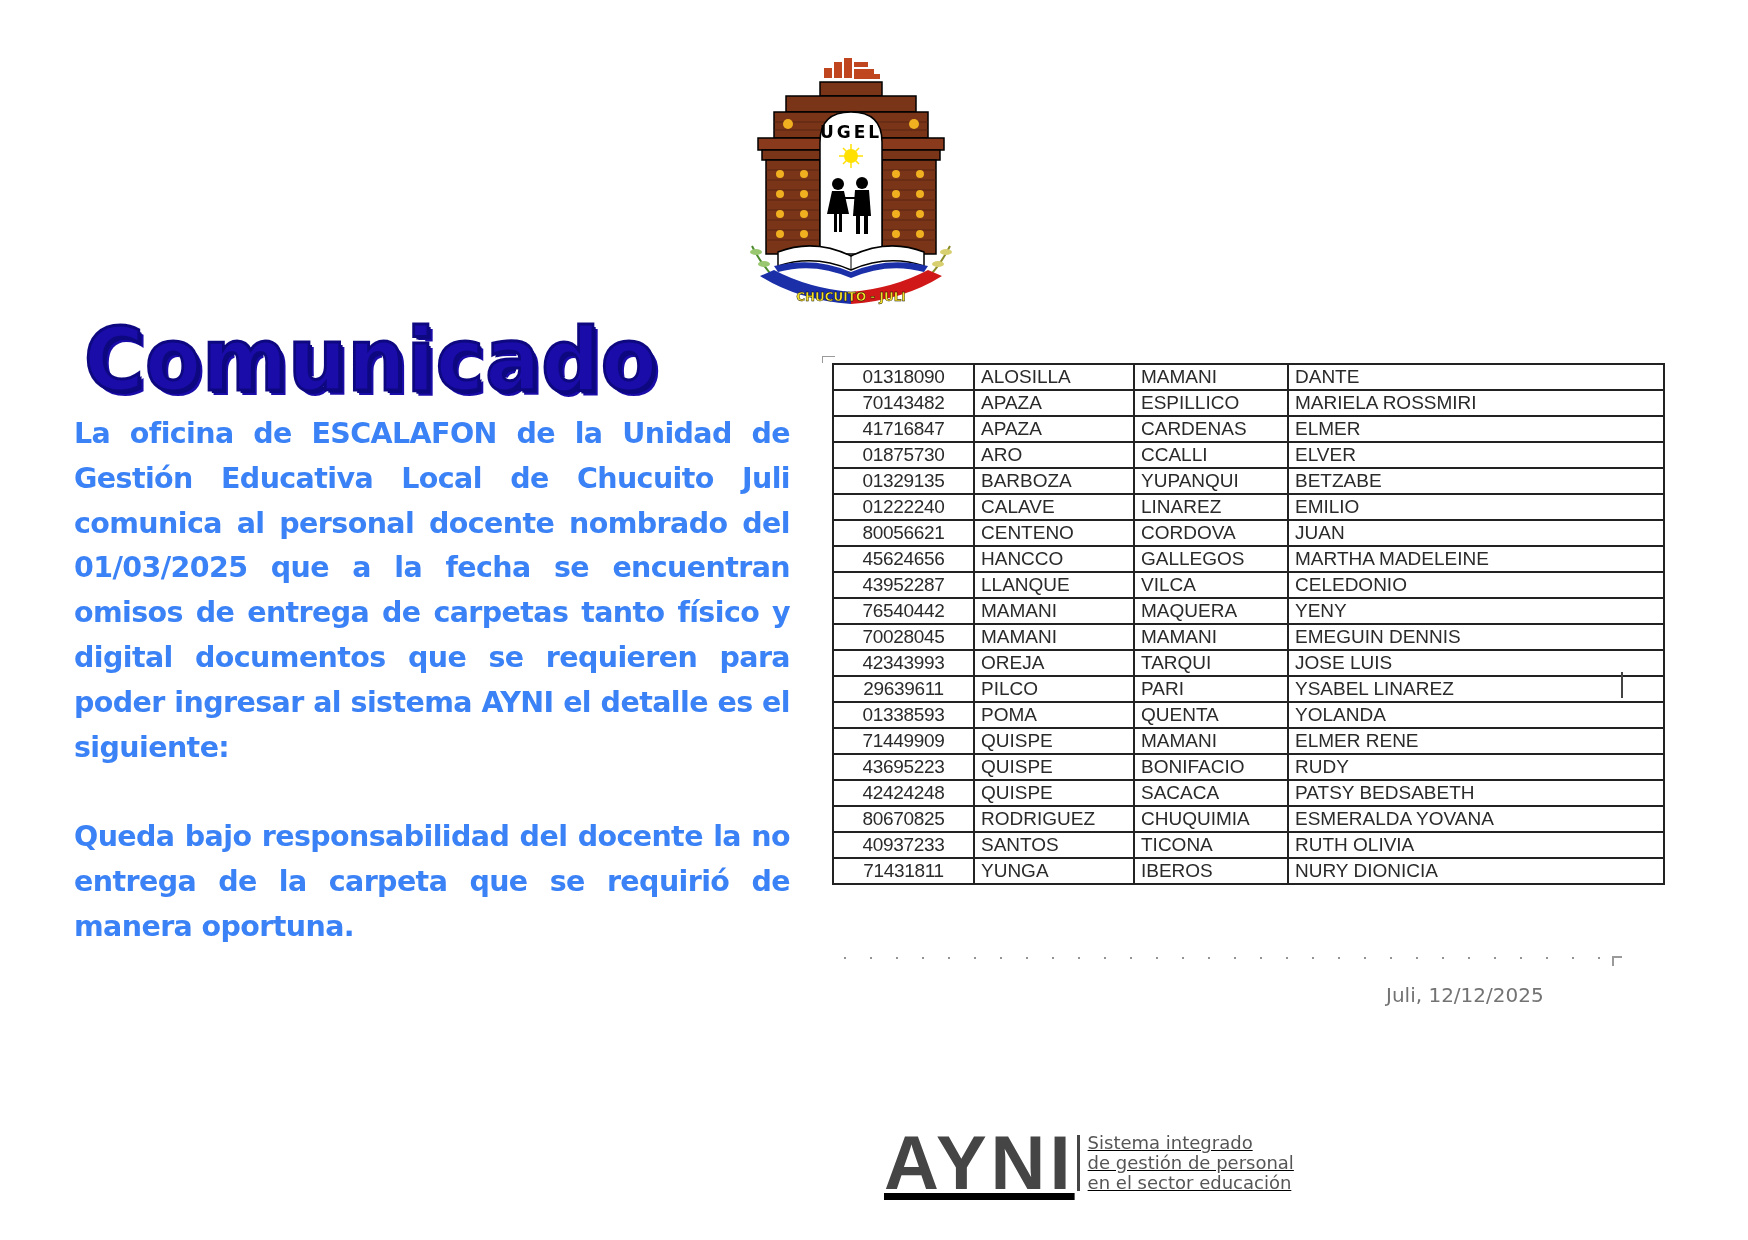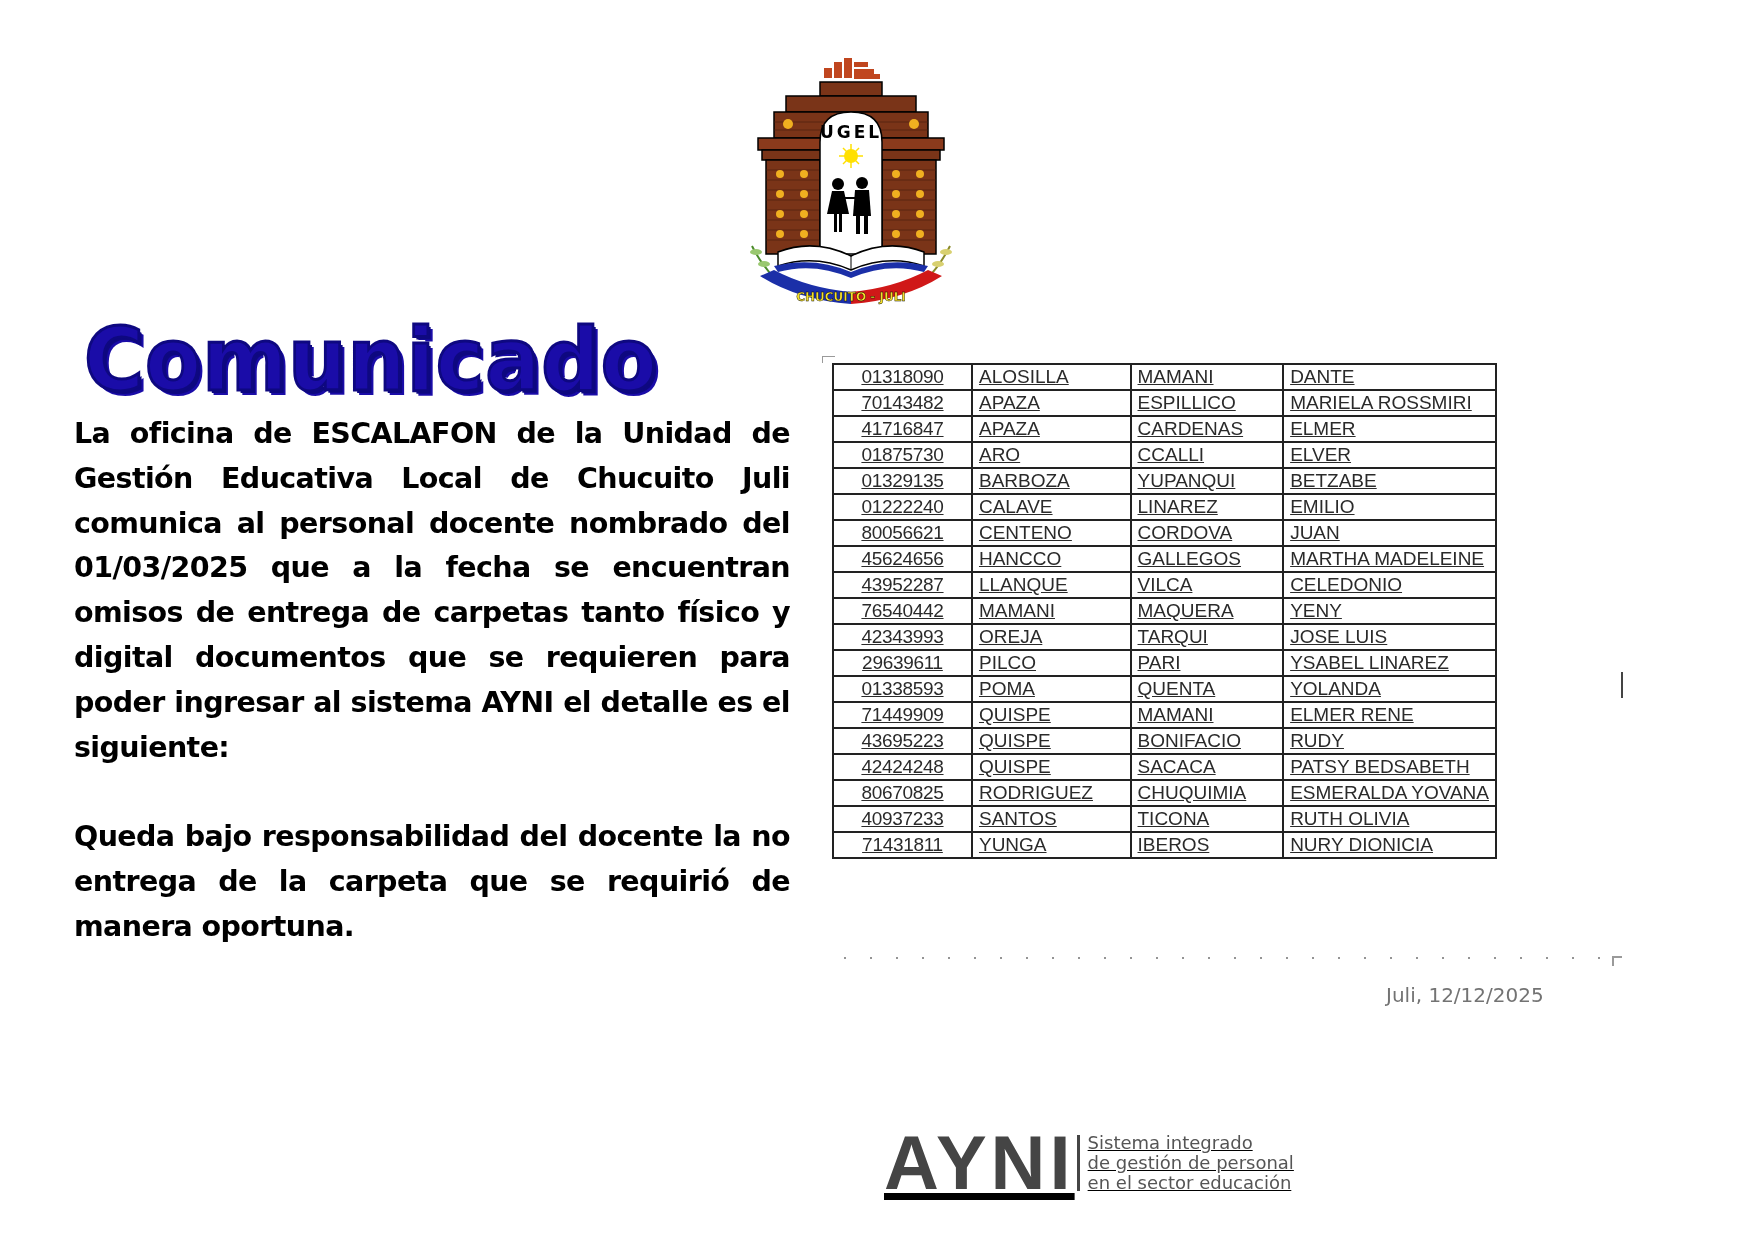--- a/index.html
+++ b/index.html
@@ -13,37 +13,37 @@
       font-size: 88px; line-height: 96px; letter-spacing: 1px;
       color: #1a0ca8;
       -webkit-text-stroke: 3px #0e0880;
       text-shadow: -3px -3px 0 #ffffff, 3px 3px 0 #0e0880, 5px 5px 0 #1a0ca8;
       transform: scaleX(0.93); transform-origin: left top;
       white-space: nowrap;
     }
 
     .body-text {
       position: absolute; left: 74px; top: 412px; width: 716px;
-      color: #000000; font-family: "DejaVu Sans", sans-serif; font-weight: bold;
+      color: #3b82f6; font-family: "DejaVu Sans", sans-serif; font-weight: bold;
       font-size: 28.5px; line-height: 44.8px;
     }
     .body-text p { margin: 0 0 44.8px 0; text-align: justify; text-align-last: left; letter-spacing: -0.6px; }
     .body-text p:last-child { margin-bottom: 0; }
 
     .table-wrap { position: absolute; left: 822px; top: 356px; width: 810px; height: 610px; }
     .table-wrap .corner-tl { position: absolute; left: 0; top: 0; width: 12px; height: 6px; border-top: 1px solid #9a9a9a; border-left: 1px solid #9a9a9a; }
     .table-wrap .corner-br { position: absolute; right: 10px; bottom: 0; width: 8px; height: 8px; border-top: 2px solid #9a9a9a; border-left: 2px solid #9a9a9a; }
     .table-wrap .cursor-bar { position: absolute; left: 799px; top: 316px; width: 2px; height: 26px; background: #444; }
     .table-wrap .dots { position: absolute; left: 10px; top: 600px; width: 780px; height: 4px;
       background-image: radial-gradient(circle, #666 1px, transparent 1.5px); background-size: 26px 4px; opacity: 0.7; }
 
     table.roster {
       position: absolute; left: 10px; top: 7px;
-      border-collapse: collapse; width: 665px;
-      font-family: "Liberation Sans", sans-serif; font-size: 19px; color: #2a2a2a; text-decoration: underline;
+      border-collapse: collapse; width: 833px;
+      font-family: "Liberation Sans", sans-serif; font-size: 19px; color: #2a2a2a;
     }
     table.roster td { border: 2px solid #222; height: 24px; padding: 0 6px; line-height: 24px; white-space: nowrap; }
     table.roster td.dni { width: 127px; text-align: center; letter-spacing: -0.3px; }
     table.roster td.ap1 { width: 146px; }
     table.roster td.ap2 { width: 140px; }
     table.roster td.nom { }
 
     .date { position: absolute; left: 1386px; top: 975px; color: #737373; font-family: "DejaVu Sans", sans-serif; font-size: 20px; line-height: 40px; }
 
     .ayni { position: absolute; left: 884px; top: 1128px; height: 70px; display: flex; align-items: center; text-decoration: underline; }
@@ -218,20 +218,26 @@
           <td class="ap2">VILCA</td>
           <td class="nom">CELEDONIO</td>
         </tr>
         <tr>
           <td class="dni">76540442</td>
           <td class="ap1">MAMANI</td>
           <td class="ap2">MAQUERA</td>
           <td class="nom">YENY</td>
         </tr>
         <tr>
+          <td class="dni">70028045</td>
+          <td class="ap1">MAMANI</td>
+          <td class="ap2">MAMANI</td>
+          <td class="nom">EMEGUIN DENNIS</td>
+        </tr>
+        <tr>
           <td class="dni">42343993</td>
           <td class="ap1">OREJA</td>
           <td class="ap2">TARQUI</td>
           <td class="nom">JOSE LUIS</td>
         </tr>
         <tr>
           <td class="dni">29639611</td>
           <td class="ap1">PILCO</td>
           <td class="ap2">PARI</td>
           <td class="nom">YSABEL LINAREZ</td>

